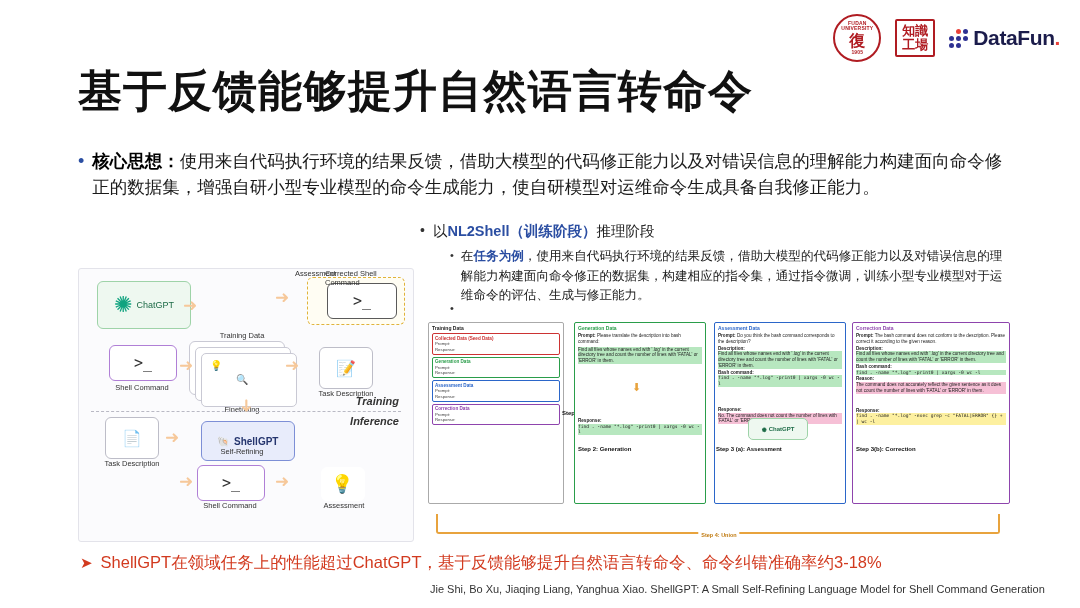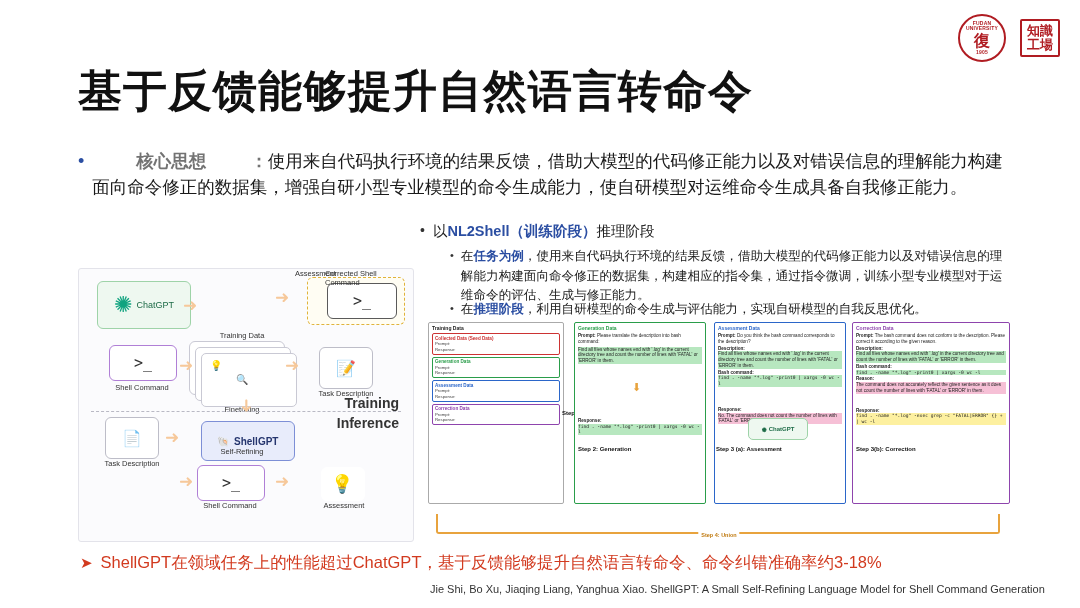--- a/index.html
+++ b/index.html
@@ -105,21 +105,21 @@
     gap: 8px;
     font-size: 17.5px;
     line-height: 1.5;
     color: #1a1a1a;
   }
   .bullet-l1 .dot-mark {
     color: #2b4ea2;
     font-size: 18px;
     line-height: 1.45;
   }
-  .bullet-l1 b { color: #737373; margin-left: 44px; }
+  .bullet-l1 b { color: #000000; }
 
   .bullet-l2 {
     position: absolute;
     left: 420px;
     top: 222px;
     display: flex;
     gap: 8px;
     font-size: 14.5px;
     color: #1a1a1a;
   }
@@ -216,21 +216,21 @@
   .arrow-o {
     position: absolute;
     color: #f6c89a;
     font-size: 17px;
   }
   .fl-divider {
     position: absolute; left: 12px; right: 12px; top: 142px;
     border-top: 1px dashed #b9b9c4;
   }
   .fl-italic {
-    position: absolute; font-size: 14px; color: #333; font-weight: bold;
+    position: absolute; font-style: italic; font-size: 11px; color: #333; font-weight: bold;
   }
 
   
   .fig-right {
     position: absolute;
     left: 428px;
     top: 322px;
     width: 582px;
     height: 218px;
   }
@@ -355,20 +355,34 @@
 <div class="logo-bar">
   <div class="fudan-seal">
     <span>FUDAN UNIVERSITY</span>
     <span class="seal-char">復</span>
     <span>1905</span>
   </div>
   <div class="zhishi-logo">
     <div>知識</div>
     <div>工場</div>
   </div>
+  <div class="datafun">
+    <div class="df-dots">
+      <i class="off"></i>
+        <i class="alt"></i>
+        <i></i>
+      <i></i>
+        <i></i>
+        <i></i>
+      <i></i>
+        <i></i>
+        <i class="off"></i>
+    </div>
+    <div class="df-text"><span>DataFun</span><span class="dot">.</span></div>
+  </div>
 </div>
 
 <div class="slide-title">基于反馈能够提升自然语言转命令</div>
 
 <div class="bullet-l1">
   <span class="dot-mark">•</span>
   <div>
     <b>核心思想</b><b>：</b><span>使用来自代码执行环境的结果反馈，借助大模型的代码修正能力以及对错误信息的理解能力构建面向命令修正的数据集，增强自研小型专业模型的命令生成能力，使自研模型对运维命令生成具备自我修正能力。</span>
   </div>
 </div>
@@ -382,23 +396,20 @@
 
 <div class="bullet-l3 one">
   <span class="dot-mark">•</span>
   <div>
     <span>在</span><b>任务为例</b><span>，使用来自代码执行环境的结果反馈，借助大模型的代码修正能力以及对错误信息的理解能力构建面向命令修正的数据集，构建相应的指令集，通过指令微调，训练小型专业模型对于运维命令的评估、生成与修正能力。</span>
   </div>
 </div>
 
 <div class="bullet-l3 two">
   <span class="dot-mark">•</span>
-  <div>
-    <span>在</span><b>推理阶段</b><span>，利用自研模型的命令生成与评估能力，实现自研模型的自我反思优化。</span>
-  </div>
 </div>
 
 <div class="fig-left">
 
   <div class="fl-box fl-chatgpt">
     <span class="gpt-mark">✺</span>
     <span style="font-size:9px;color:#1d6b47;margin-left:4px;">ChatGPT</span>
   </div>
 
   <div class="fl-box fl-shellcmd1">

